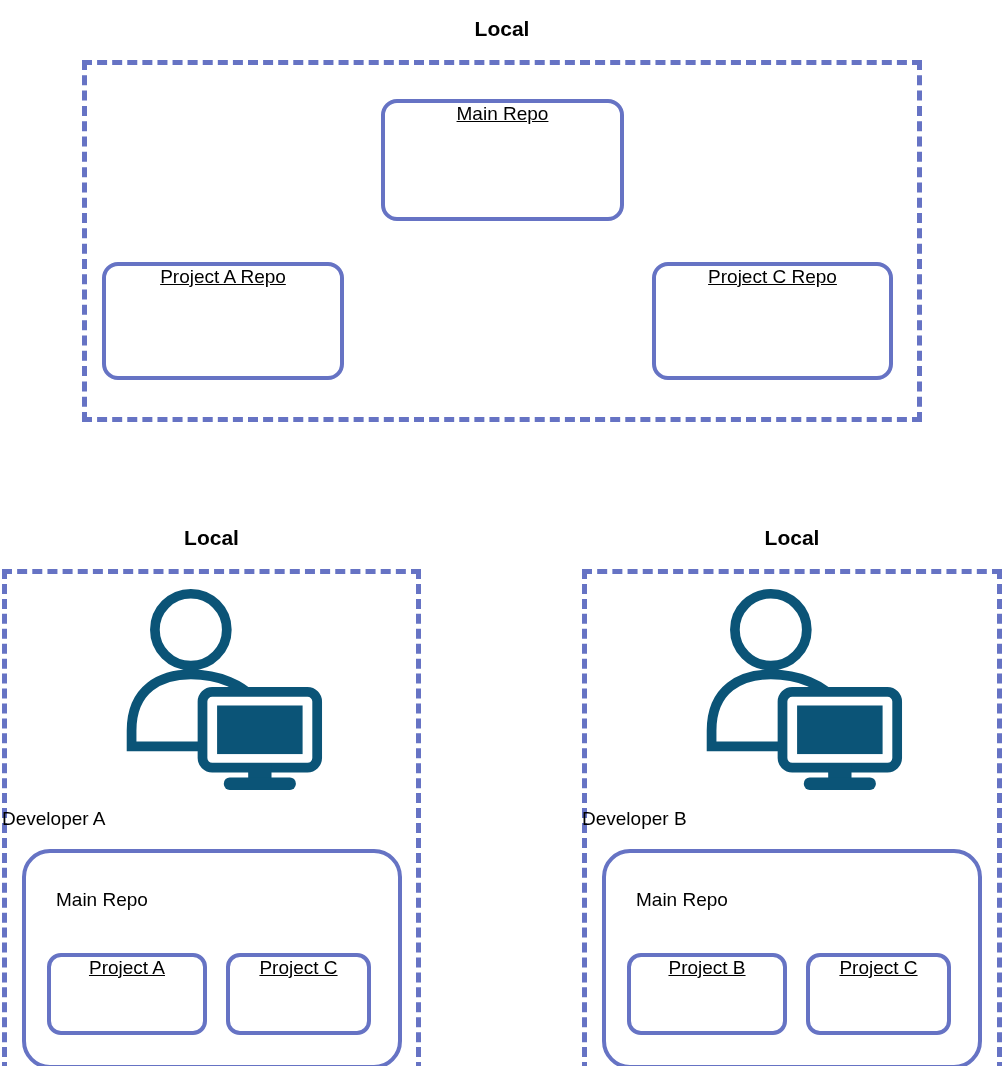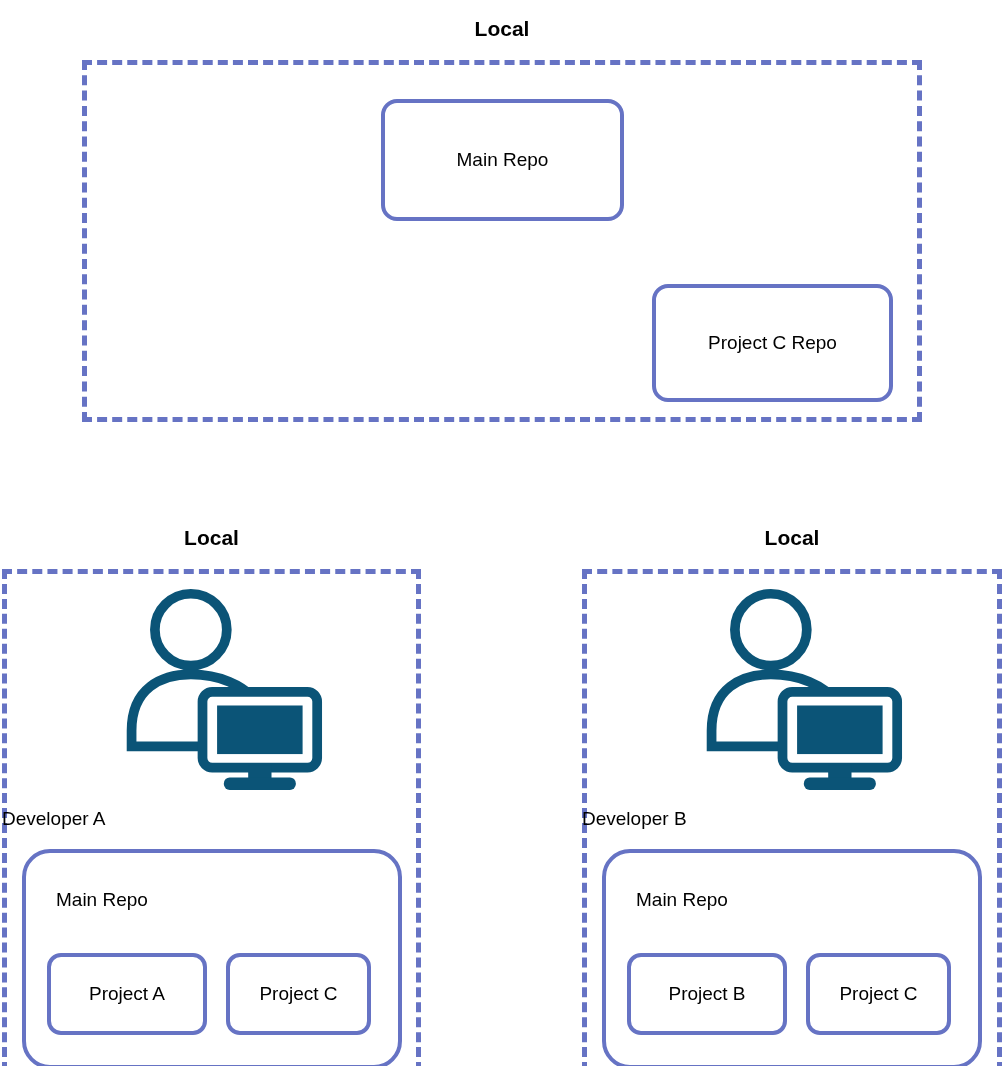--- a/index.html
+++ b/index.html
@@ -17,35 +17,36 @@
   .group-title{
     position:absolute;top:0;left:0;right:0;text-align:center;
     font-size:21px;font-weight:bold;line-height:26px;
   }
   .dashed-box{
     position:absolute;border:5px dashed var(--border-color);
     box-sizing:border-box;background:transparent;
   }
   .node{
     position:absolute;border:4px solid var(--border-color);background:#fff;
-    box-sizing:border-box;display:flex;align-items:center;justify-content:center;
+    box-sizing:border-box;display:flex;align-items:flex-start;justify-content:center;
     font-size:19px;
+    text-decoration:underline;
   }
   .node.r16{border-radius:16px;}
   .node.r28{border-radius:28px;}
   .node.r14{border-radius:14px;}
 
   
   .remote-group{position:absolute;left:82px;top:16px;width:840px;height:406px;}
   .remote-boundary{left:0;top:44px;width:840px;height:362px;}
   .remote-main{left:299px;top:83px;width:243px;height:122px;}
   .remote-proj{top:246px;height:118px;}
   .remote-proj.p0{left:20px;width:242px;}
   .remote-proj.p1{left:300px;width:241px;}
-  .remote-proj.p2{left:570px;width:241px;margin-top:22px;}
+  .remote-proj.p2{left:570px;width:241px;}
 
   
   .local-group{position:absolute;top:498px;height:568px;margin-top:27px;}
   .local-group.a{left:2px;width:419px;}
   .local-group.b{left:582px;width:420px;}
   .local-boundary{left:0;top:44px;right:0;bottom:6px;}
   .dev-icon{position:absolute;top:60px;left:50%;margin-left:-95px;}
   .dev-label{
     position:absolute;top:282px;left:0;right:0;text-align:left;
     font-size:19px;line-height:24px;
@@ -59,20 +60,23 @@
 </head>
 <body>
 
 <div class="canvas">
 
   <div class="remote-group">
     <div class="group-title">Local</div>
     <div class="dashed-box remote-boundary"></div>
     <div class="node r16 remote-main">
       <span>Main Repo</span>
+    </div>
+    <div class="node r16 remote-proj p0">
+      <span>Project A Repo</span>
     </div>
     <div class="node r16 remote-proj p2">
       <span>Project C Repo</span>
     </div>
   </div>
 
   <div class="local-group a">
     <div class="group-title">Local</div>
     <div class="dashed-box local-boundary"></div>
     <svg class="dev-icon" width="206" height="206" viewBox="0 0 212 212" aria-hidden="true">

